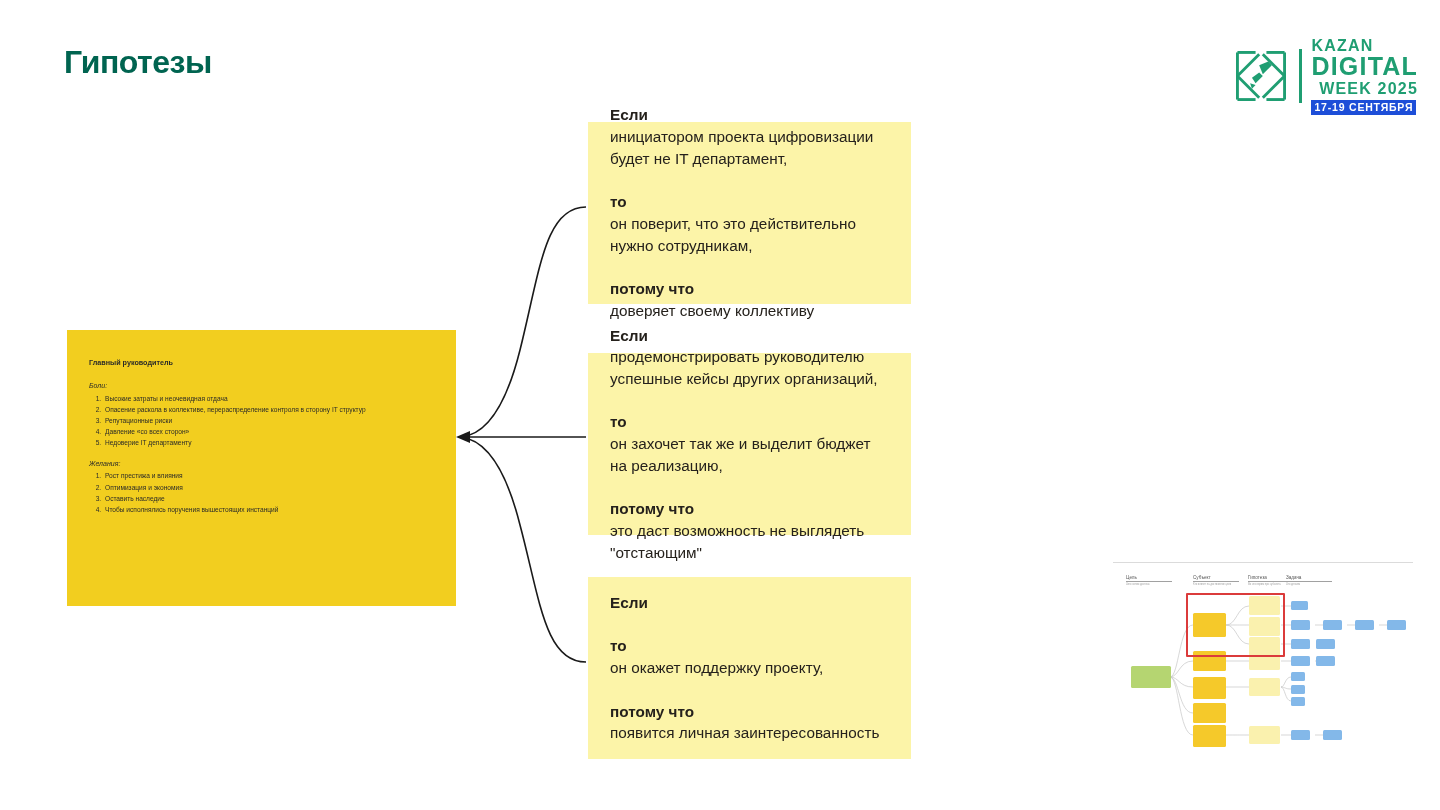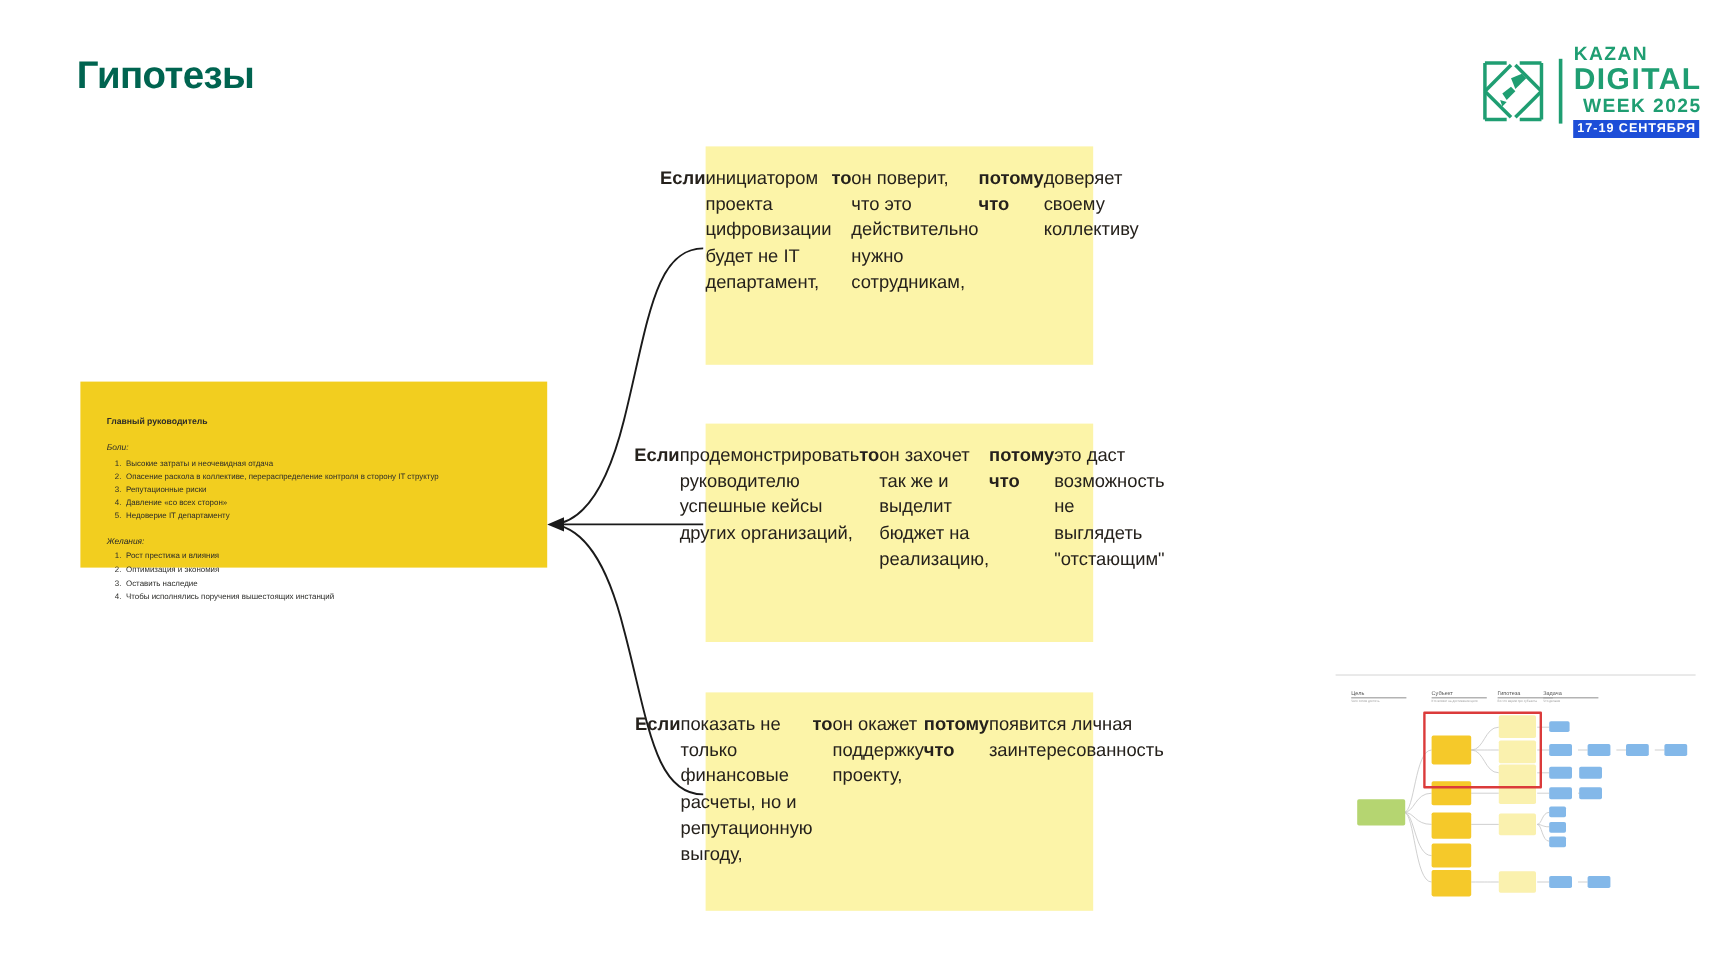--- a/index.html
+++ b/index.html
@@ -70,23 +70,23 @@
     padding: 2px 3px 2px 3px;
     display: inline-block;
     letter-spacing: 0.8px;
     width: fit-content;
   }
 
   
   .persona-card {
     position: absolute;
     left: 67px;
-    top: 318px;
+    top: 330px;
     width: 389px;
-    height: 155px;
+    height: 276px;
     background: #F2CE1F;
     box-sizing: border-box;
     padding: 28px 20px 14px 22px;
     font-size: 6.6px;
     color: #2b2b28;
     line-height: 1.45;
   }
   .persona-title {
     font-weight: bold;
     font-size: 7.2px;
@@ -110,21 +110,21 @@
   
   .note {
     position: absolute;
     background: #FCF4A8;
     box-sizing: border-box;
     padding: 16px 22px;
     font-size: 15.3px;
     line-height: 1.42;
     color: #25211c;
     display: flex;
-    flex-direction: row;
+    flex-direction: column;
     justify-content: center;
   }
   .note b { font-weight: bold; }
   #note-1 { left: 588px; top: 122px; width: 323px; height: 182px; }
   #note-2 { left: 588px; top: 353px; width: 323px; height: 182px; }
   #note-3 { left: 588px; top: 577px; width: 323px; height: 182px; }
 
   
   .connectors {
     position: absolute;
@@ -261,21 +261,20 @@
     <span> продемонстрировать руководителю успешные кейсы других организаций,</span>
     <br>
     <b>то</b>
     <span> он захочет так же  и выделит бюджет на реализацию,</span>
     <br>
     <b>потому что</b>
     <span> это даст возможность не выглядеть "отстающим"</span>
   </div>
 <div class="note" id="note-3">
     <b>Если</b>
-    <span> показать не только финансовые расчеты, но и репутационную выгоду,</span>
     <br>
     <b>то</b>
     <span> он окажет поддержку проекту,</span>
     <br>
     <b>потому что</b>
     <span> появится личная заинтересованность</span>
   </div>
 
 <div class="minimap">
   <div class="mm-col-head" style="left:13px; top:12px;">

